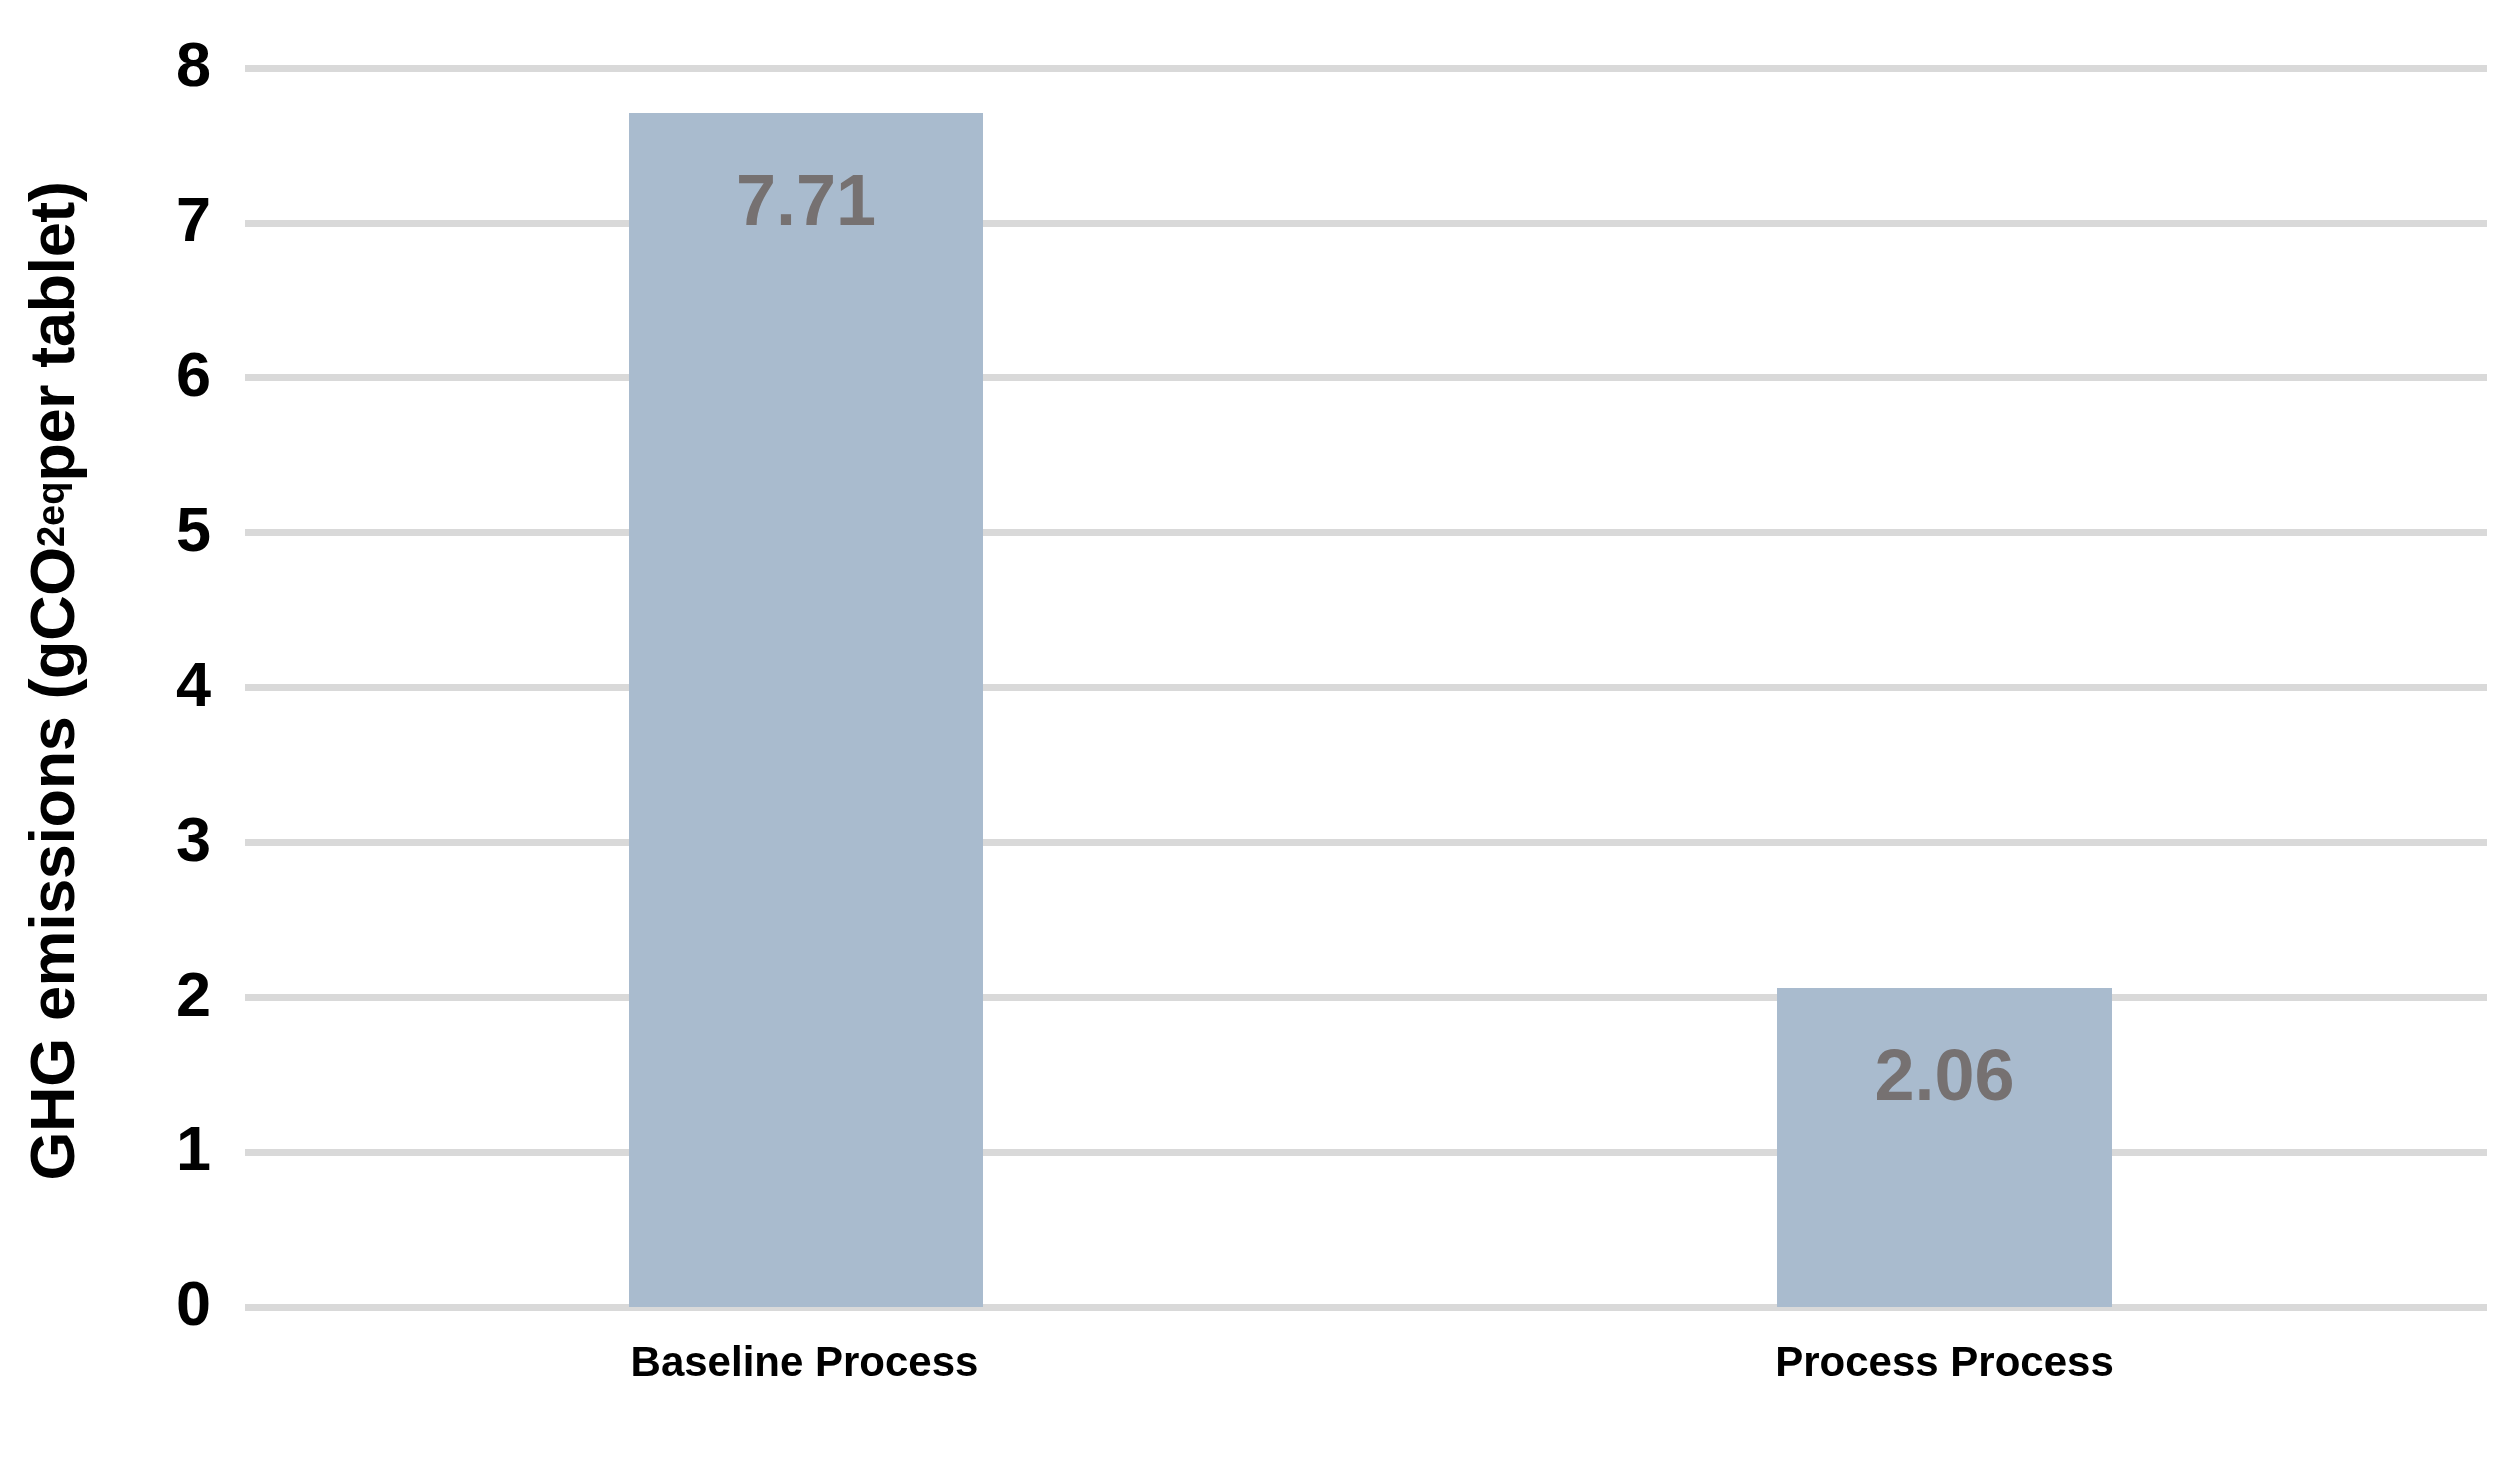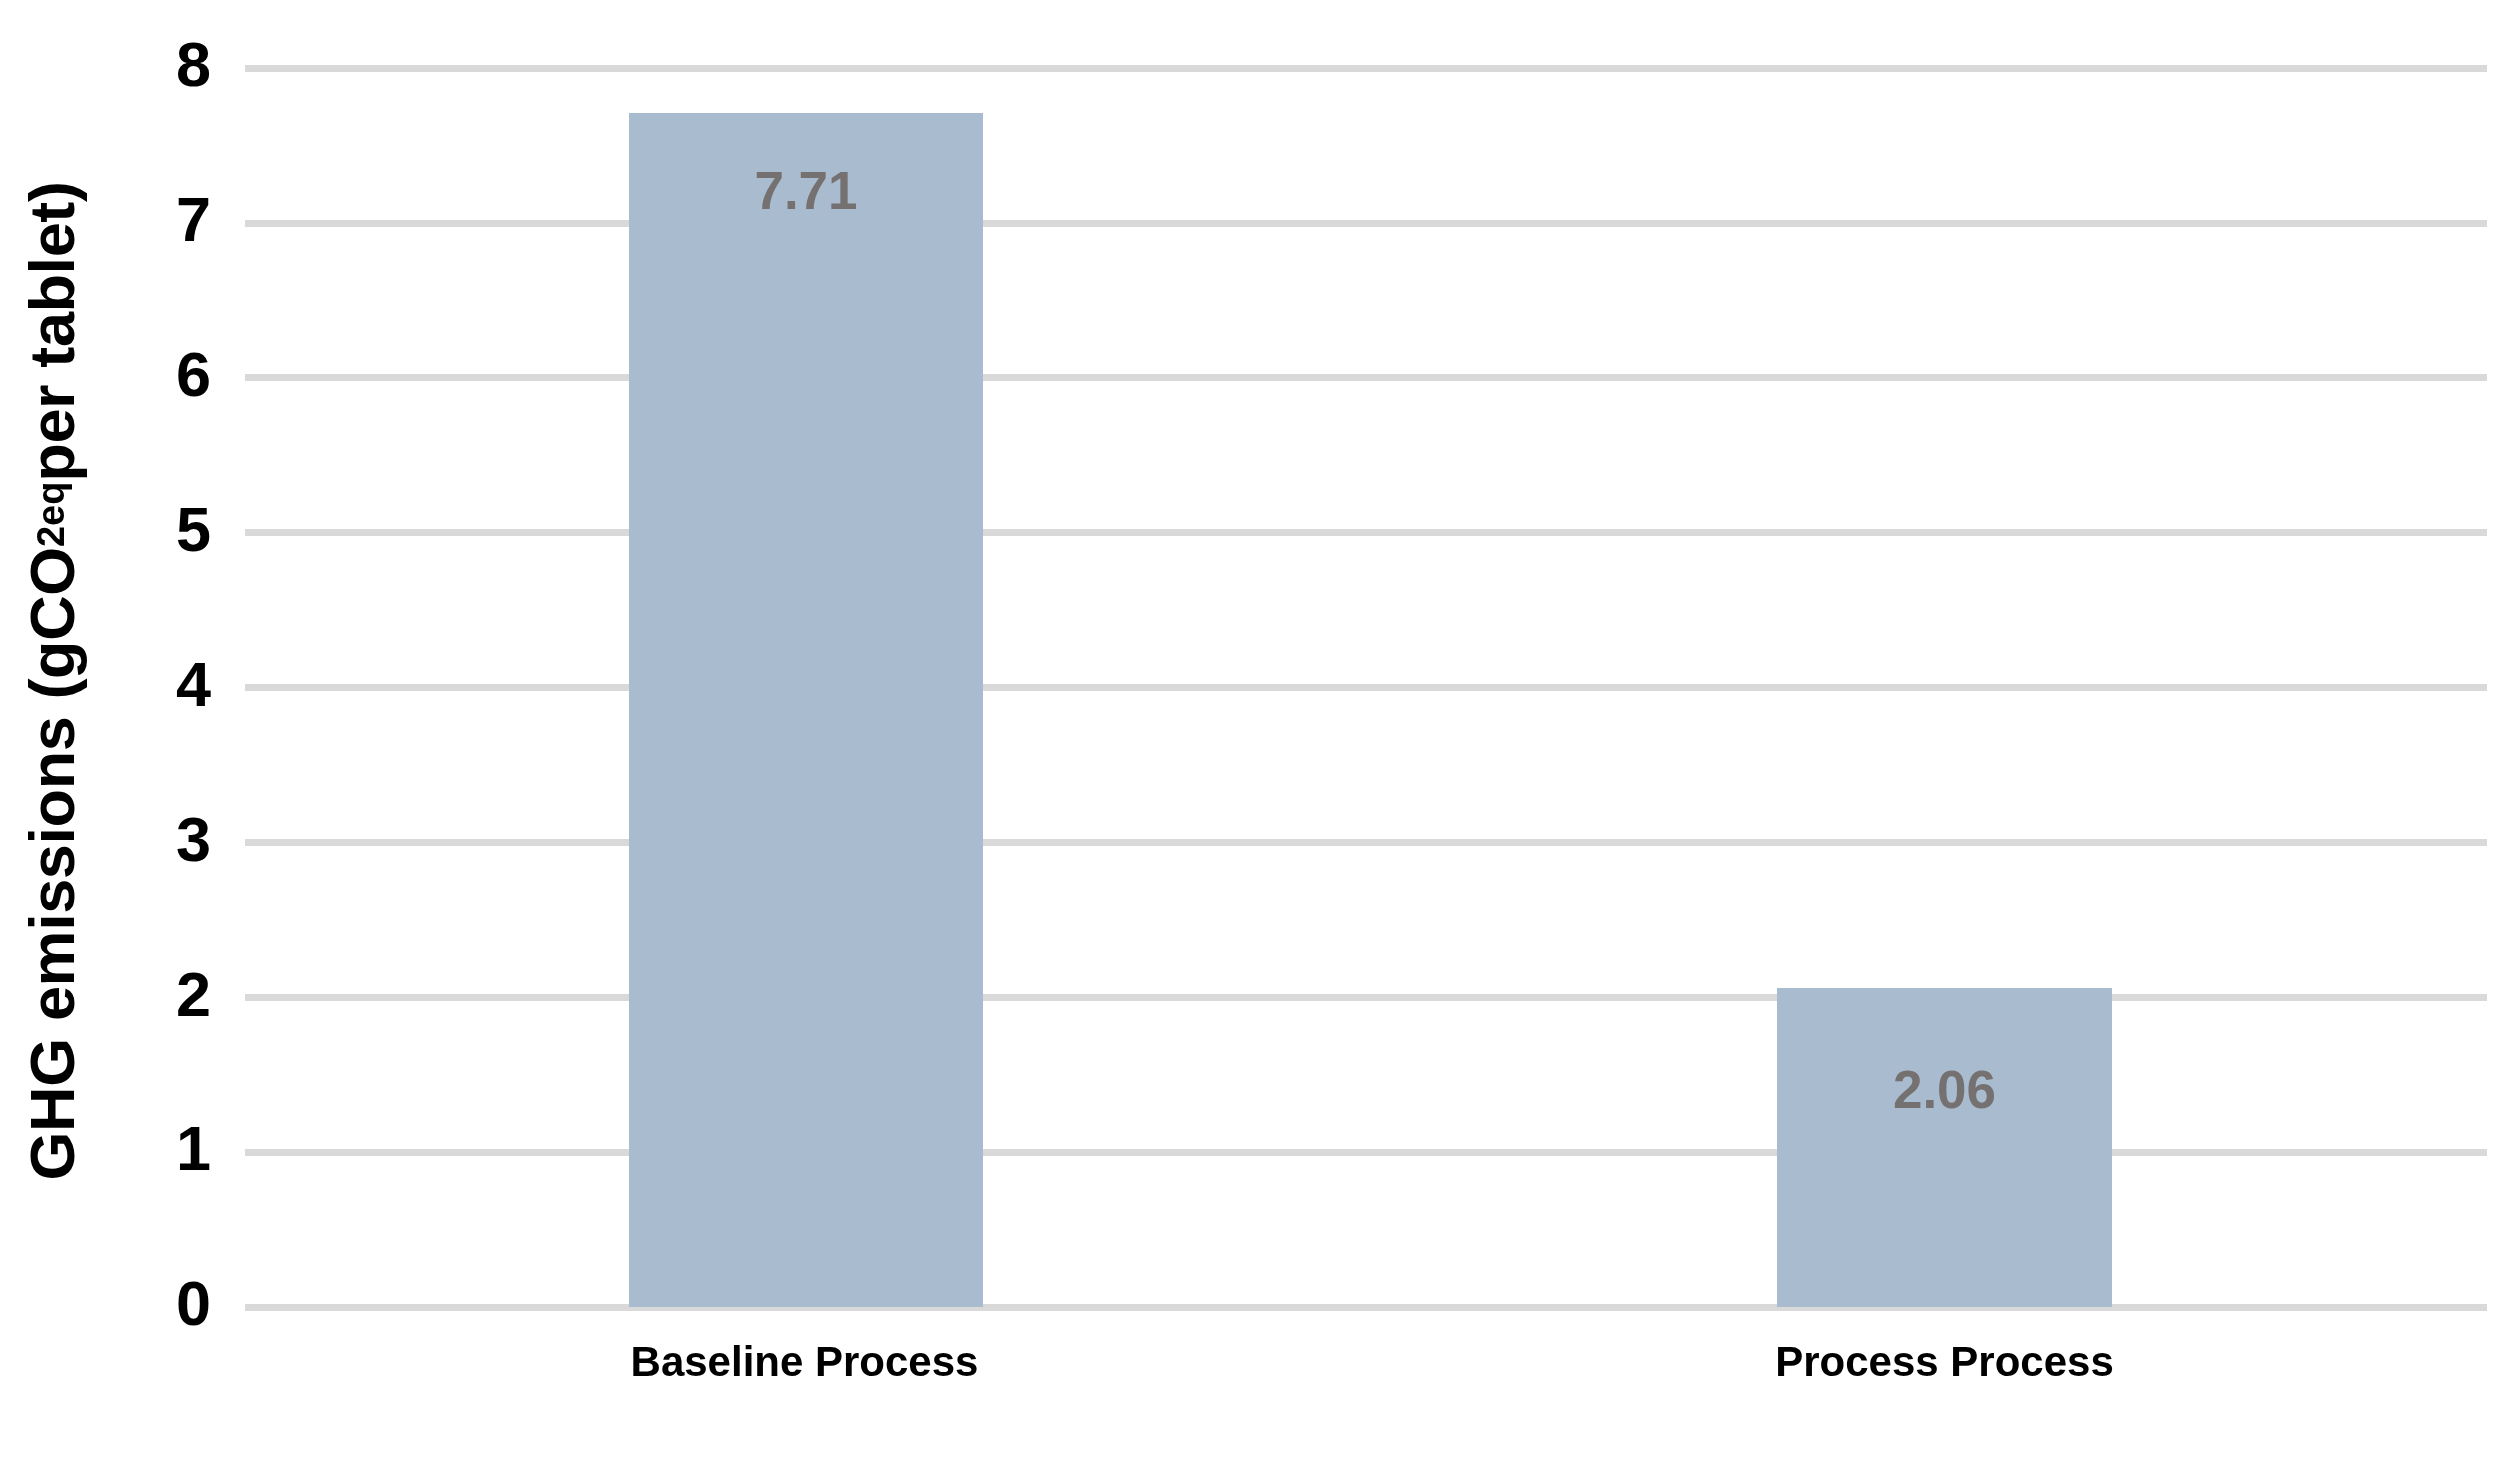--- a/index.html
+++ b/index.html
@@ -81,21 +81,21 @@
 
   
   .bar {
     position: absolute;
     background: #a9bbce;
   }
   .bar-value {
     position: absolute;
     width: 100%;
     text-align: center;
-    font-size: 53px;
+    font-size: 72px;
     font-weight: bold;
     color: #767171;
     line-height: 1;
     pointer-events: none;
   }
 
   
   .xlabel {
     position: absolute;
     top: 1341px;
@@ -141,21 +141,21 @@
       <div class="ytick" style="top: 963px;">2</div>
       <div class="ytick" style="top: 1117px;">1</div>
       <div class="ytick" style="top: 1272px;">0</div>
     </div>
 
   <div id="bars-layer">
       <div class="bar" style="left: 629px; width: 354px; top: 113px; height: 1194px;">
         <div class="bar-value" style="top: 51px;">7.71</div>
       </div>
       <div class="bar" style="left: 1777px; width: 335px; top: 988px; height: 319px;">
-        <div class="bar-value" style="top: 51px; margin-top: 24px;">2.06</div>
+        <div class="bar-value" style="top: 51px;">2.06</div>
       </div>
     </div>
 
   <div id="xlabel-layer">
       <div class="xlabel" style="left: 368px; width: 873px;">Baseline Process</div>
       <div class="xlabel" style="left: 1508px; width: 873px;">Process Process</div>
     </div>
 
 </div>
 

